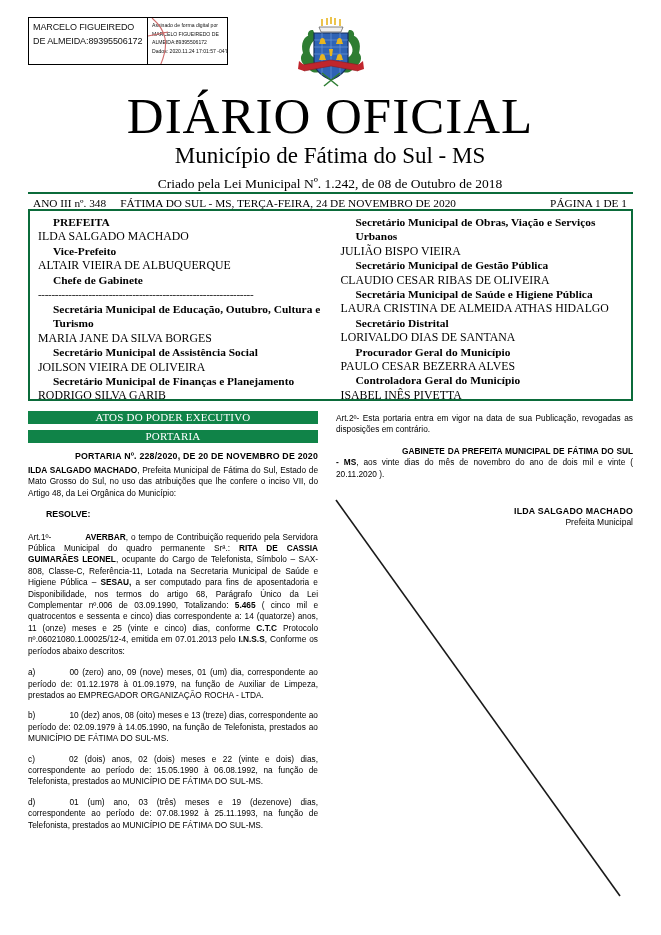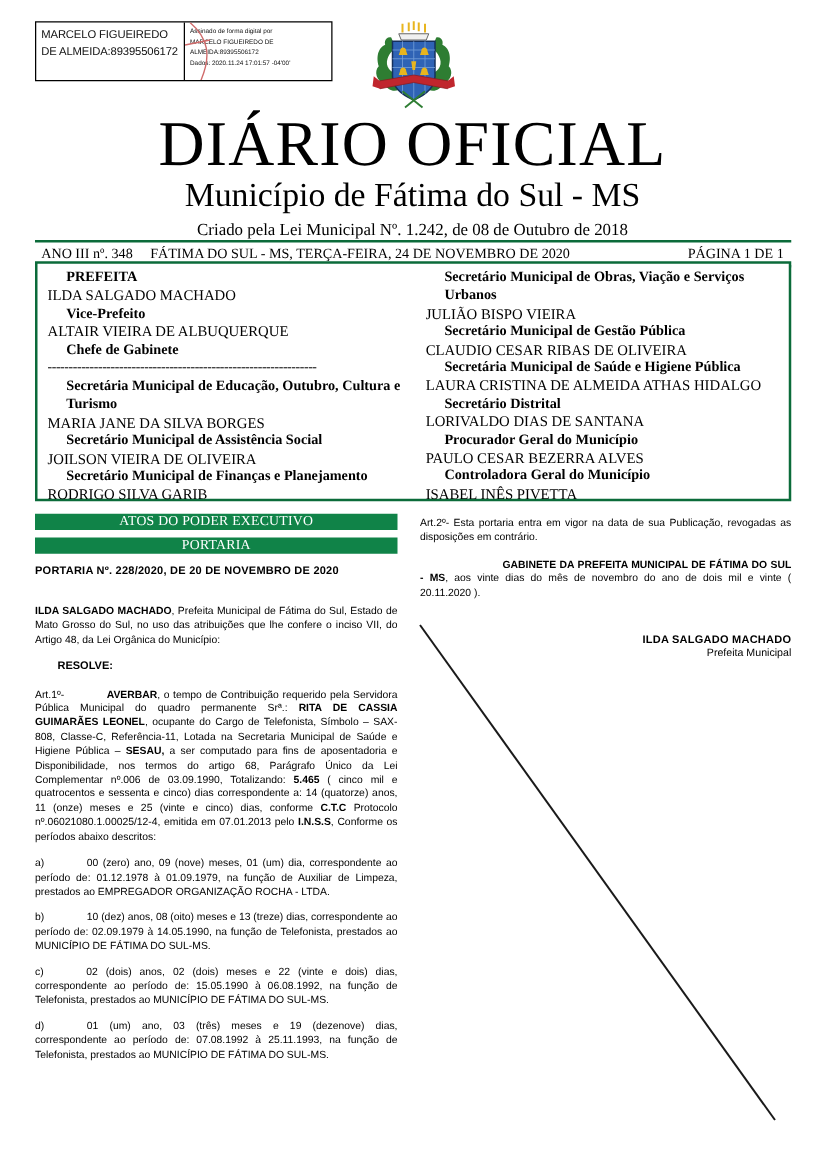--- a/index.html
+++ b/index.html
@@ -22,21 +22,21 @@
     width: 661px;
     height: 935px;
     background: #fff;
   }
 
   
   .sig-wrap {
     position: absolute;
     left: 28px;
     top: 17px;
-    width: 238px;
+    width: 200px;
     height: 48px;
     border: 1px solid #000;
     box-sizing: border-box;
     display: flex;
     background: #fff;
   }
   .sig-name {
     width: 118px;
     padding: 2px 3px 0 4px;
     box-sizing: border-box;
@@ -90,21 +90,21 @@
   }
   .mast-title {
     font-family: "Liberation Serif", serif;
     font-size: 51px;
     line-height: 52px;
     letter-spacing: 1px;
     font-weight: 400;
   }
   .mast-sub {
     font-family: "Liberation Serif", serif;
-    font-size: 27px;
+    font-size: 23px;
     line-height: 26px;
     margin-top: 1px;
   }
   .mast-law {
     font-family: "Liberation Serif", serif;
     font-size: 13.5px;
     line-height: 18px;
     margin-top: 6px;
   }
 
@@ -205,25 +205,25 @@
     top: 413px;
     width: 297px;
     font-family: "Liberation Sans", sans-serif;
     font-size: 8.3px;
     line-height: 11.4px;
     text-align: justify;
     color: #000;
   }
   .p-title {
     font-weight: bold;
-    text-align: left;
+    text-align: right;
     font-size: 8.8px;
     line-height: 12px;
     letter-spacing: 0.2px;
-    margin-bottom: 21px;
+    margin-bottom: 3px;
   }
   .para { margin-bottom: 10px; }
   .resolve {
     font-weight: bold;
     font-size: 8.8px;
     margin-bottom: 11px;
     text-align: left;
     margin-left: 18px;
   }
   b.bb { font-weight: bold; }

